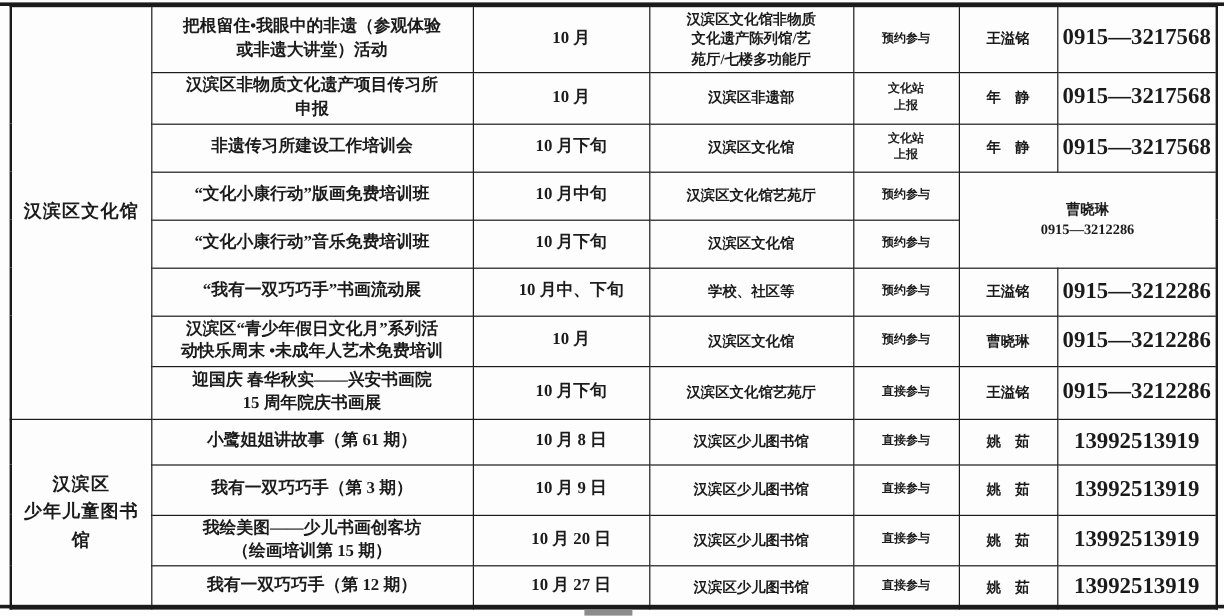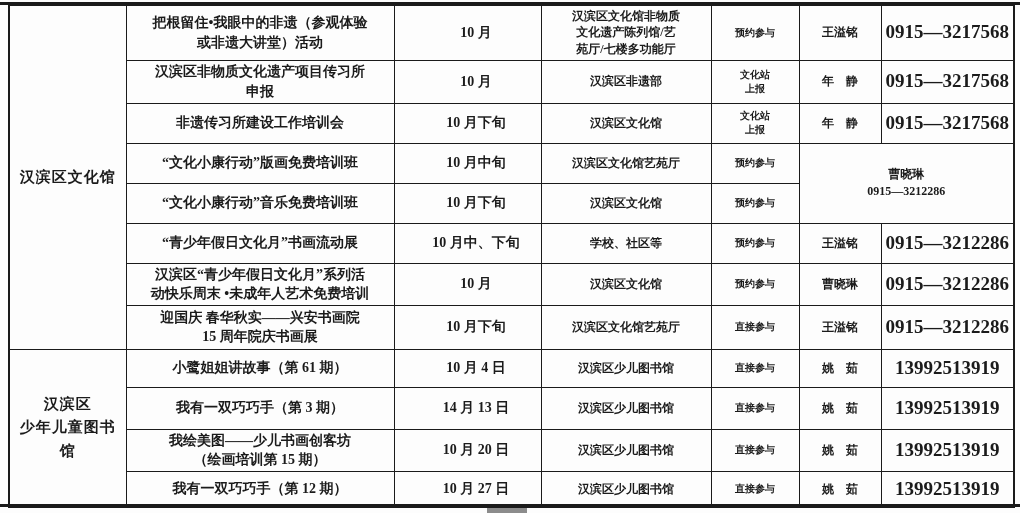--- a/index.html
+++ b/index.html
@@ -91,21 +91,21 @@
         <td class="contact" rowspan="2" colspan="2">曹晓琳
 0915—3212286</td>
       </tr>
       <tr style="height:40px">
         <td class="act">“文化小康行动”音乐免费培训班</td>
         <td class="time">10 月下旬</td>
         <td class="loc">汉滨区文化馆</td>
         <td class="part">预约参与</td>
       </tr>
       <tr style="height:40px">
-        <td class="act">“青少年假日文化月”书画流动展</td>
+        <td class="act">“我有一双巧巧手”书画流动展</td>
         <td class="time">10 月中、下旬</td>
         <td class="loc">学校、社区等</td>
         <td class="part">预约参与</td>
         <td class="contact">王溢铭</td>
         <td class="phone">0915—3212286</td>
       </tr>
       <tr style="height:40px">
         <td class="act">汉滨区“青少年假日文化月”系列活
 动快乐周末 •未成年人艺术免费培训</td>
         <td class="time">10 月</td>
@@ -122,29 +122,29 @@
         <td class="part">直接参与</td>
         <td class="contact">王溢铭</td>
         <td class="phone">0915—3212286</td>
       </tr>
 
       <tr style="height:38px">
         <td class="org" rowspan="4">汉滨区
 少年儿童图书
 馆</td>
         <td class="act">小鹭姐姐讲故事（第 61 期）</td>
-        <td class="time">10 月 4 日</td>
+        <td class="time">10 月 8 日</td>
         <td class="loc">汉滨区少儿图书馆</td>
         <td class="part">直接参与</td>
         <td class="contact">姚　茹</td>
         <td class="phone">13992513919</td>
       </tr>
       <tr style="height:42px">
         <td class="act">我有一双巧巧手（第 3 期）</td>
-        <td class="time">14 月 13 日</td>
+        <td class="time">10 月 9 日</td>
         <td class="loc">汉滨区少儿图书馆</td>
         <td class="part">直接参与</td>
         <td class="contact">姚　茹</td>
         <td class="phone">13992513919</td>
       </tr>
       <tr style="height:41px">
         <td class="act">我绘美图——少儿书画创客坊
 （绘画培训第 15 期）</td>
         <td class="time">10 月 20 日</td>
         <td class="loc">汉滨区少儿图书馆</td>

